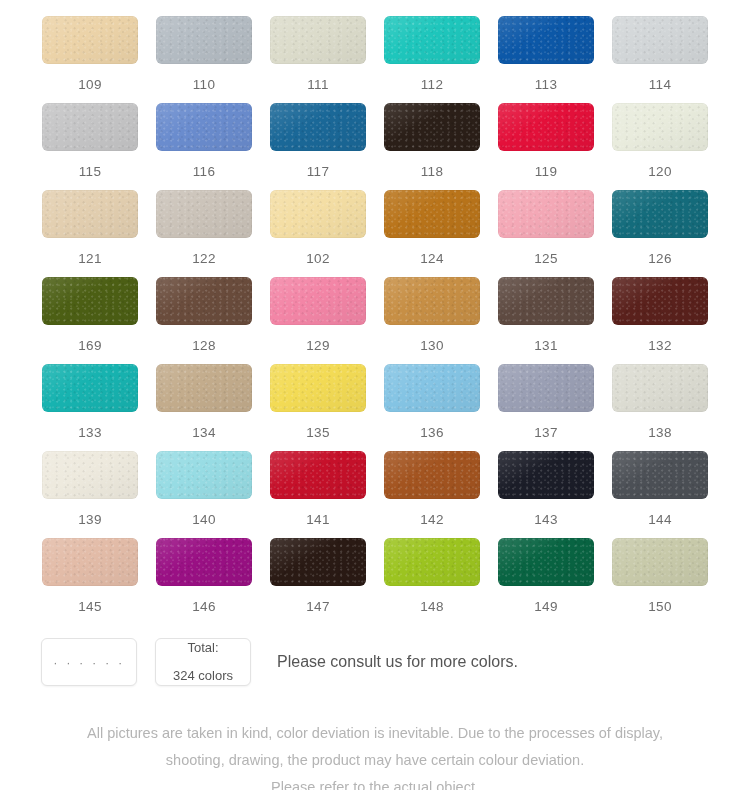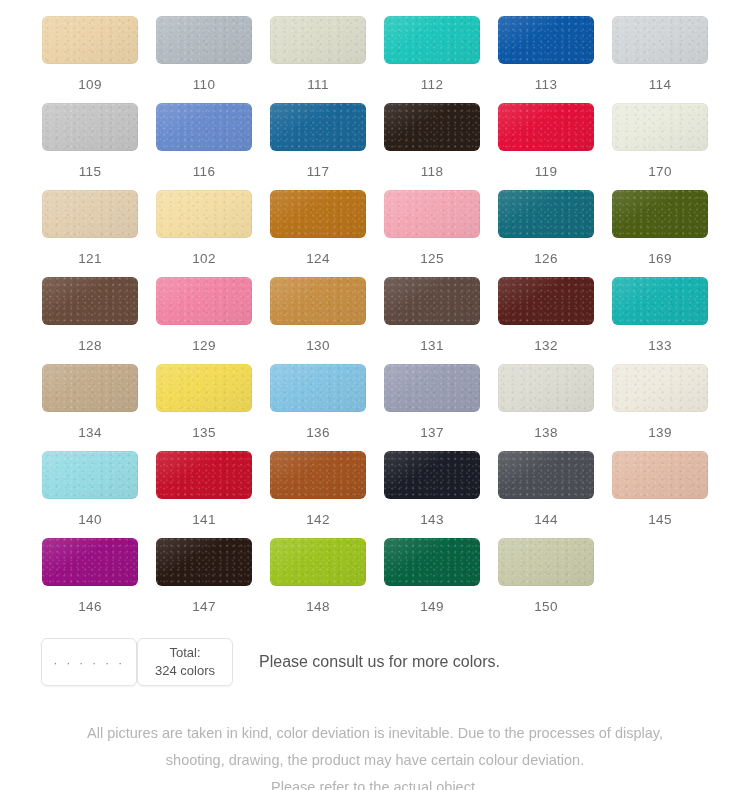--- a/index.html
+++ b/index.html
@@ -88,20 +88,22 @@
     background: #ffffff;
     border: 1px solid #e3e3e3;
     box-shadow: 0 1px 2px rgba(0,0,0,0.05);
     display: flex;
     flex-direction: column;
     align-items: center;
     justify-content: center;
     box-sizing: border-box;
   }
   .note-box + .note-box {
+    margin-left: 18px;
+    justify-content: space-between;
   }
   .dots-text {
     font-size: 13px;
     color: #8a8a8a;
     letter-spacing: 2.5px;
     line-height: 1;
   }
   .total-line {
     font-size: 13px;
     color: #555555;
@@ -171,25 +173,29 @@
       <div class="swatch-cell">
         <div class="swatch-chip" style="background: rgb(43, 31, 24);"></div>
         <div class="swatch-label">118</div>
       </div>
       <div class="swatch-cell">
         <div class="swatch-chip" style="background: rgb(228, 16, 58);"></div>
         <div class="swatch-label">119</div>
       </div>
       <div class="swatch-cell">
         <div class="swatch-chip" style="background: rgb(233, 236, 221);"></div>
-        <div class="swatch-label">170</div>
+        <div class="swatch-label">120</div>
       </div>
       <div class="swatch-cell">
         <div class="swatch-chip" style="background: rgb(227, 207, 176);"></div>
         <div class="swatch-label">121</div>
+      </div>
+      <div class="swatch-cell">
+        <div class="swatch-chip" style="background: rgb(203, 195, 185);"></div>
+        <div class="swatch-label">122</div>
       </div>
       <div class="swatch-cell">
         <div class="swatch-chip" style="background: rgb(244, 222, 164);"></div>
         <div class="swatch-label">102</div>
       </div>
       <div class="swatch-cell">
         <div class="swatch-chip" style="background: rgb(185, 116, 26);"></div>
         <div class="swatch-label">124</div>
       </div>
       <div class="swatch-cell">

